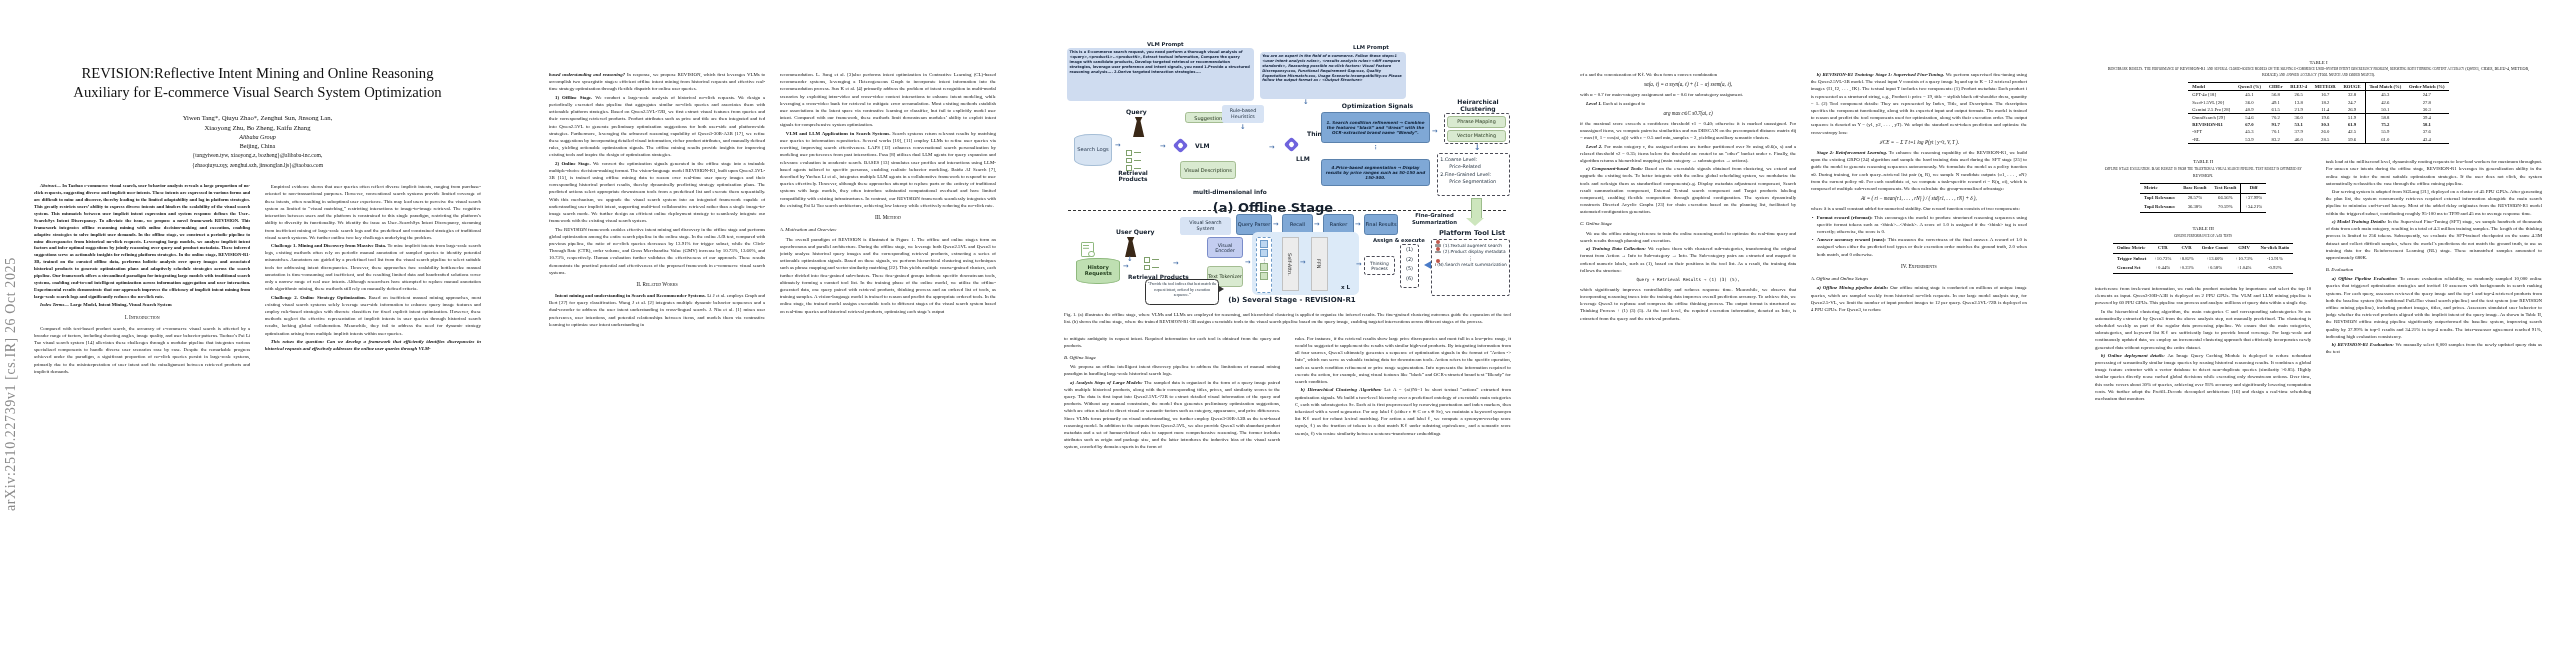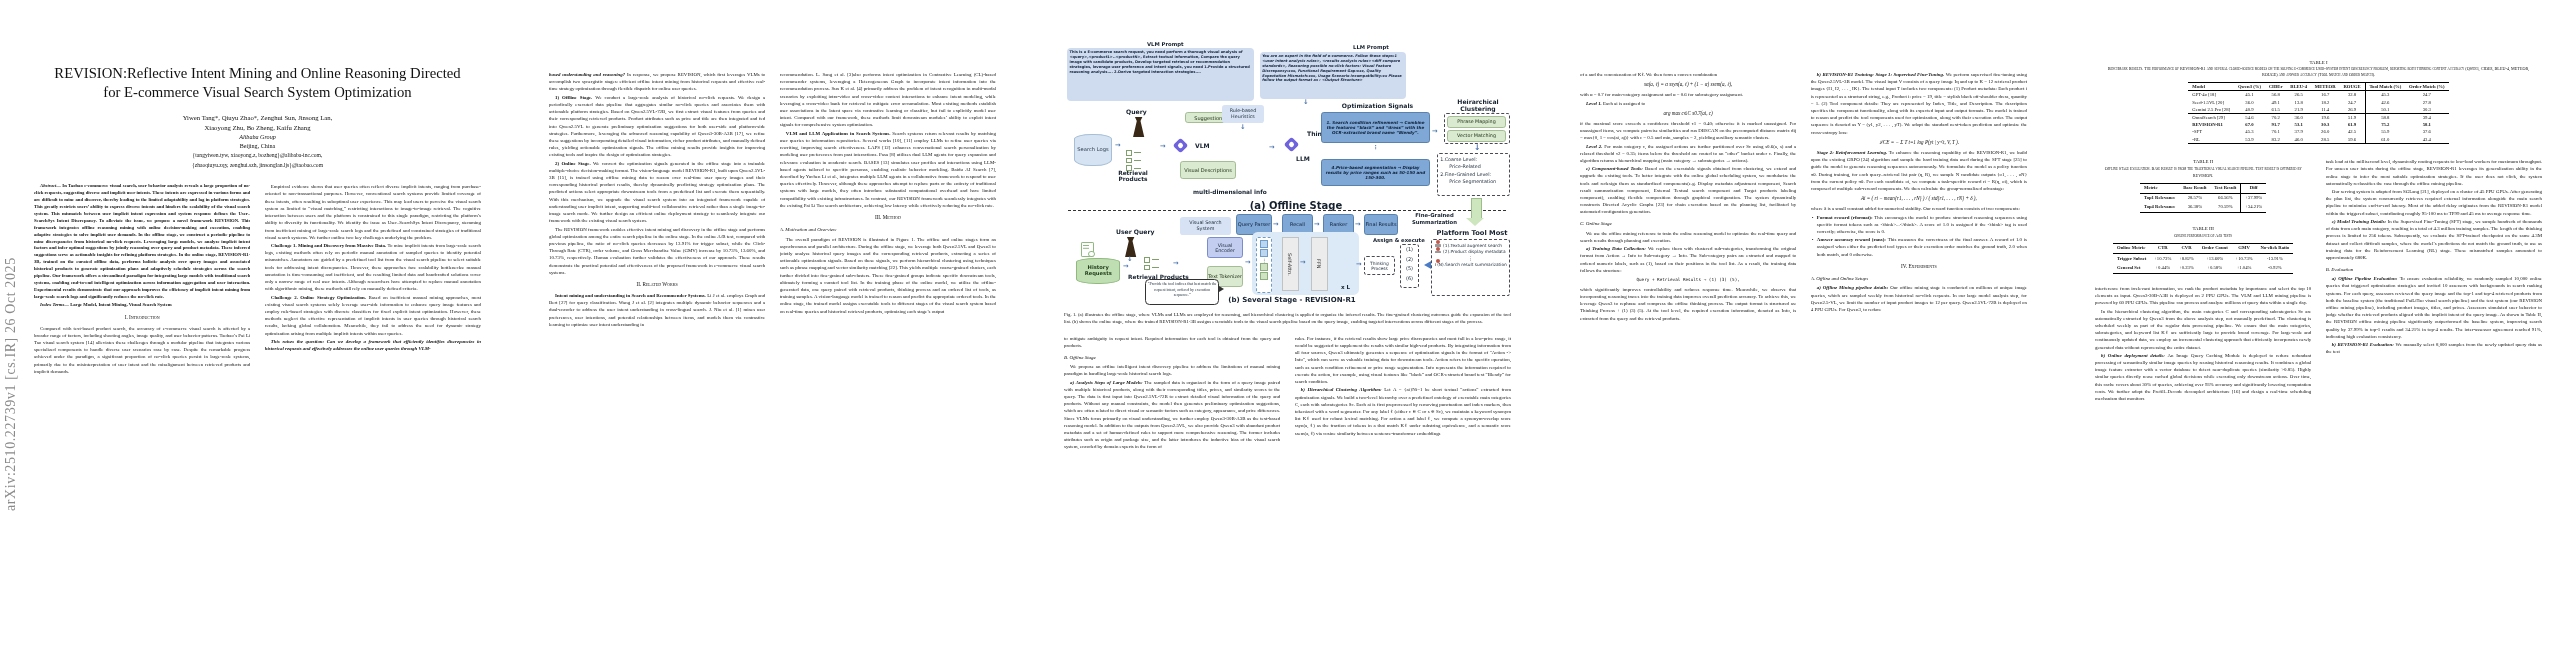--- a/index.html
+++ b/index.html
@@ -91,21 +91,21 @@
   .hist::before{content:"";position:absolute;left:1.1px;top:1.7px;width:6.7px;height:0;border-top:1.1px solid #8fb97e;box-shadow:0 2.8px 0 #8fb97e;}
   .hist::after{content:"";position:absolute;right:-2.2px;bottom:-1.1px;width:4.4px;height:4.4px;border:1.1px solid #8fb97e;border-radius:50%;background:#fff;}
 </style>
 </head>
 <body>
 
 <div id="canvas">
 
   <div class="page" style="left:0">
     <div class="arxiv">arXiv:2510.22739v1  [cs.IR]  26 Oct 2025</div>
-    <h1 class="title">REVISION:Reflective Intent Mining and Online Reasoning Directed for E-commerce Visual Search System Optimization</h1>
+    <h1 class="title">REVISION:Reflective Intent Mining and Online Reasoning Auxiliary for E-commerce Visual Search System Optimization</h1>
     <div class="authors">
       <div>Yiwen Tang*, Qiuyu Zhao*, Zenghui Sun, Jinsong Lan,</div>
       <div>Xiaoyong Zhu, Bo Zheng, Kaifu Zhang</div>
     </div>
     <div class="affil i">Alibaba Group</div>
     <div class="affil">Beijing, China</div>
     <div class="emails">{tangyiwen.tyw, xiaoyong.z, bozheng}@alibaba-inc.com,</div>
     <div class="emails">{zhaoqiuyu.zqy, zenghui.szh, jinsonglan.ljs}@taobao.com</div>
     <div class="cols p1cols">
       <div class="col">
@@ -196,21 +196,21 @@
       <div class="dash" style="left:380px;top:72px;width:66px;height:31px"></div>
       <div class="fbox greenbox" style="left:383px;top:75px;width:59px;height:11.7px;font-size:4.8px">Phrase Mapping</div>
       <div class="fbox greenbox" style="left:383px;top:89px;width:59px;height:11.7px;font-size:4.8px">Vector Matching</div>
       <div class="fa" style="left:410px;top:103px;font-size:7.8px">↓</div>
       <div class="dash" style="left:373px;top:112px;width:73px;height:43px;font-size:4.8px;padding:2.2px;line-height:1.5">
         <span>1.Coarse Level:</span><br>
         <span style="padding-left:9px">Price-Related</span><br>
         <span>2.Fine-Grained Level:</span><br>
         <span style="padding-left:9px">Price Segmentation</span>
       </div>
-      <div class="flabel bold ctr" style="left:154px;top:159px;width:156px;font-size:10px">(a) Offline Stage</div>
+      <div class="flabel bold ctr" style="left:131px;top:159px;width:156px;font-size:13px">(a) Offline Stage</div>
       <div class="divider" style="left:4.4px;top:169px;width:438px"></div>
 
       <div class="garr" style="left:407px;top:157px;width:9px;height:20px"></div>
       <div class="garrhead" style="left:402px;top:177px"></div>
       <div class="flabel ctr" style="left:340px;top:171px;width:61px;font-size:5.3px;font-weight:bold;line-height:1.25">Fine-Grained Summarization</div>
 
       <div class="fbox lblue" style="left:116px;top:176px;width:51px;height:18px">Visual Search System</div>
       <div class="fbox bluebox" style="left:172px;top:173px;width:36px;height:21px">Query Parser</div>
       <div class="fa" style="left:209px;top:180px">→</div>
       <div class="fbox bluebox" style="left:218px;top:173px;width:31px;height:21px">Recall</div>
@@ -260,21 +260,21 @@
       <div class="dash" style="left:336px;top:203px;width:19px;height:44px;text-align:center;font-size:5px;line-height:1.9">
         <span>(1)</span><br>
         <span>(2)</span><br>
         <span>(5)</span><br>
         <span>(6)</span>
       </div>
       <div class="flabel bold" style="left:309px;top:196px;font-size:5.3px">Assign &amp; execute</div>
       <div class="barrhead" style="left:360px;top:219px"></div>
       <div class="barrshaft" style="left:370px;top:221px;width:15.6px;height:5.6px"></div>
 
-      <div class="flabel bold ctr" style="left:369px;top:188px;width:78px;font-size:6.7px">Platform Tool Most</div>
+      <div class="flabel bold ctr" style="left:369px;top:188px;width:78px;font-size:6.7px">Platform Tool List</div>
       <div class="dash" style="left:367px;top:198px;width:79px;height:57px;padding:1.1px">
         <div class="toolrow">
             <span class="worker"></span>
             <span>(1).Textual augment search</span>
           </div>
         <div class="toolrow">
             <span class="worker"></span>
             <span>(2).Product display metadata</span>
           </div>
         <div style="text-align:center;font-size:5px;line-height:4.4px">⋮</div>

